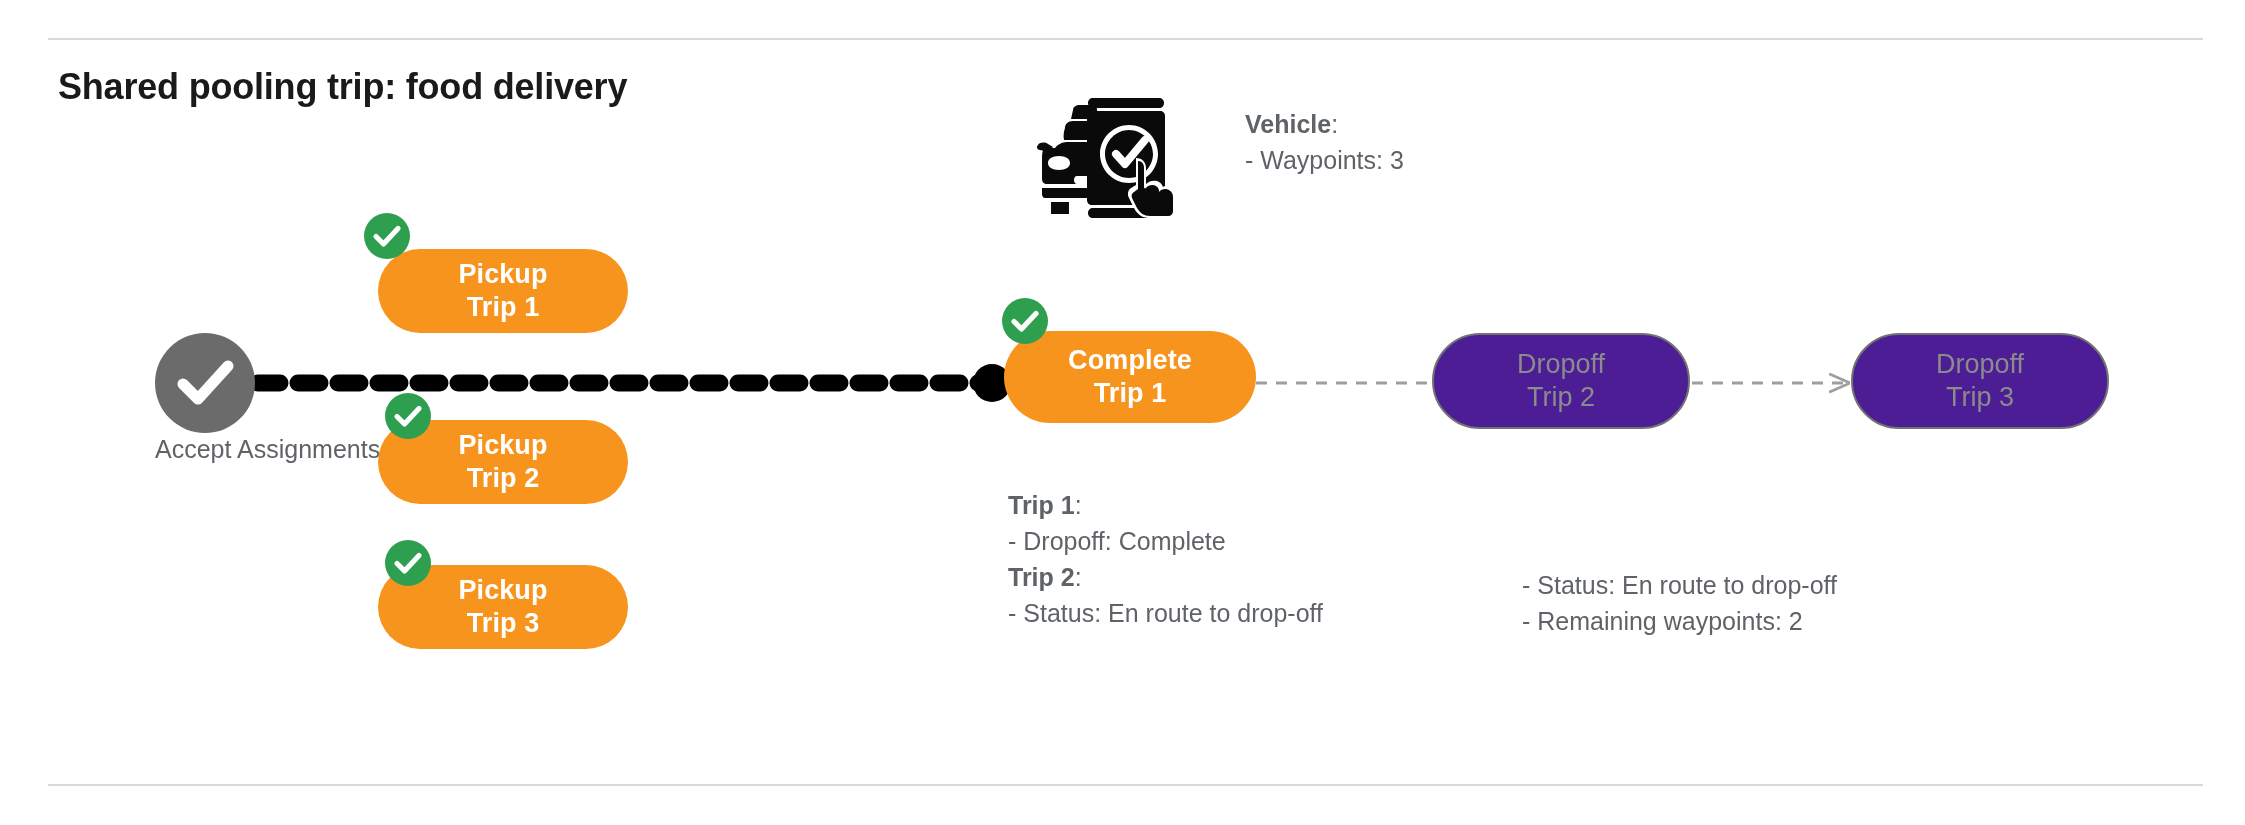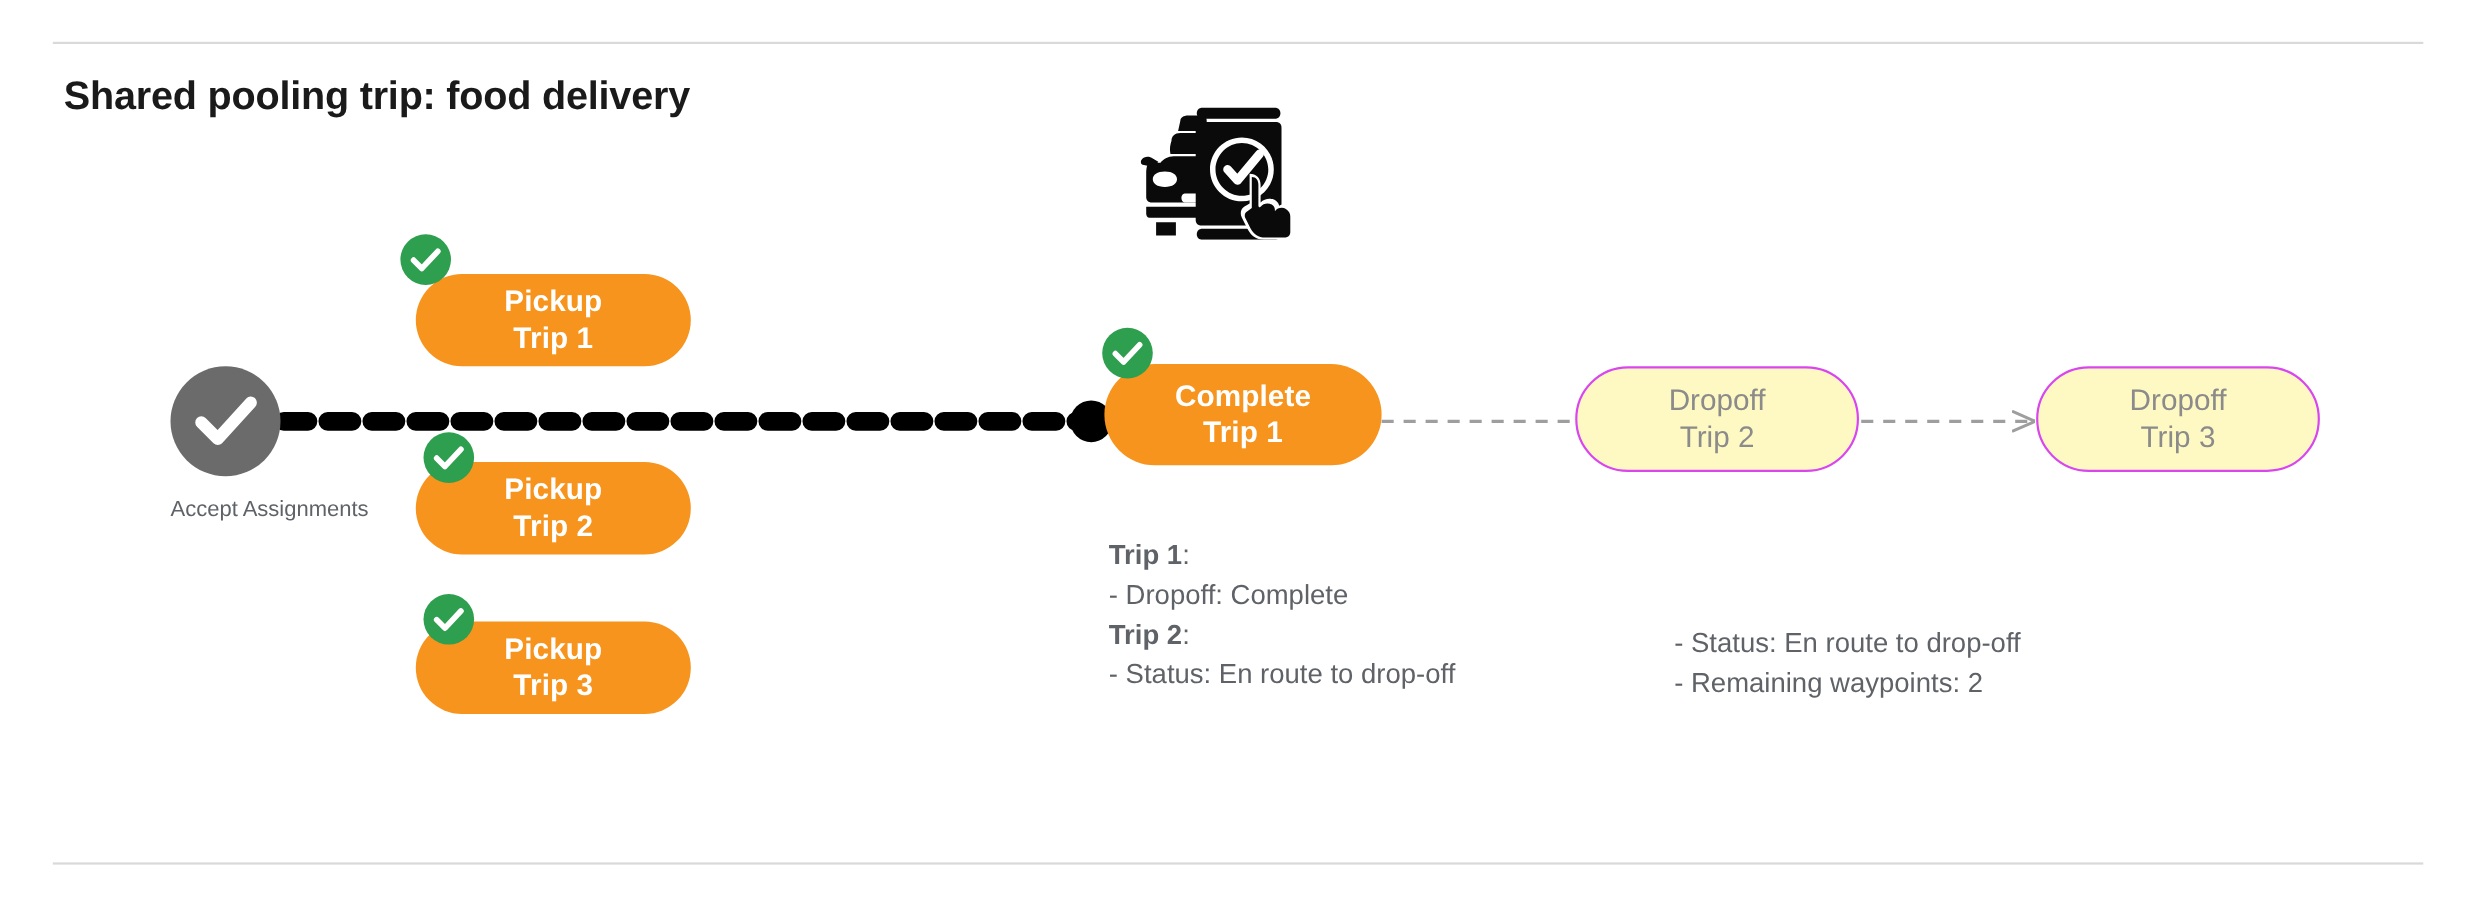--- a/index.html
+++ b/index.html
@@ -61,22 +61,22 @@
   }
   .accept-circle {
     width: 100px;
     height: 100px;
     border-radius: 50%;
     background: #6b6b6b;
     position: relative;
   }
   .accept-circle svg { display: block; }
   .accept-label {
-    margin-top: 19px;
-    font-size: 20px;
+    margin-top: 2px;
+    font-size: 25px;
     line-height: 1.14;
     color: #5f6368;
     white-space: nowrap;
   }
 
   
   .pill {
     position: absolute;
     border-radius: 999px;
     background: #F7941D;
@@ -90,22 +90,22 @@
     line-height: 1.22;
     letter-spacing: 0.1px;
     text-align: right;
   }
   .pill .ln { display: block; }
 
   
   .pill-outline {
     position: absolute;
     border-radius: 999px;
-    background: #fef9c3;
-    border: 2px solid #d946ef;
+    background: #4c1d95;
+    border: 2px solid #737373;
     color: #8b8b8b;
     display: flex;
     flex-direction: column;
     align-items: center;
     justify-content: center;
     font-size: 27px;
     font-weight: 400;
     line-height: 1.22;
     box-sizing: border-box;
   }
@@ -270,20 +270,24 @@
                  C129 97 133 97 136 99 C139 101 140 104 140 107 L140 124 C140 128 137 130 133 130
                  L112 130 C105 130 100 126 97 120 L92 110 C90 106 91 102 94 100 L99 97 Z" fill="#ffffff"></path>
         <path d="M101 73 C105 73 107 76 107 80 L107 99 C107 100 108 101 109 100
                  C111 97 116 96 119 98 C121 99 122 101 122 103 L122 104 C124 101 129 100 132 102
                  C135 104 136 106 136 109 L136 123 C136 126 134 128 131 128 L113 128
                  C107 128 103 125 100 120 L95 110 C94 107 95 105 97 104 L101 101 Z"></path>
       </g>
     </svg>
   </div>
 
+  <div class="info-block" style="left:1245px; top:106px;">
+    <span class="row"><span class="hd">Vehicle</span><span>:</span></span>
+    <span class="row">- Waypoints: 3</span>
+  </div>
 
   <div class="info-block" style="left:1008px; top:487px;">
     <span class="row"><span class="hd">Trip 1</span><span>:</span></span>
     <span class="row">- Dropoff:  Complete</span>
     <span class="row"><span class="hd">Trip 2</span><span>:</span></span>
     <span class="row">- Status:  En route to drop-off</span>
   </div>
 
   <div class="info-block" style="left:1522px; top:567px;">
     <span class="row">- Status:  En route to drop-off</span>

